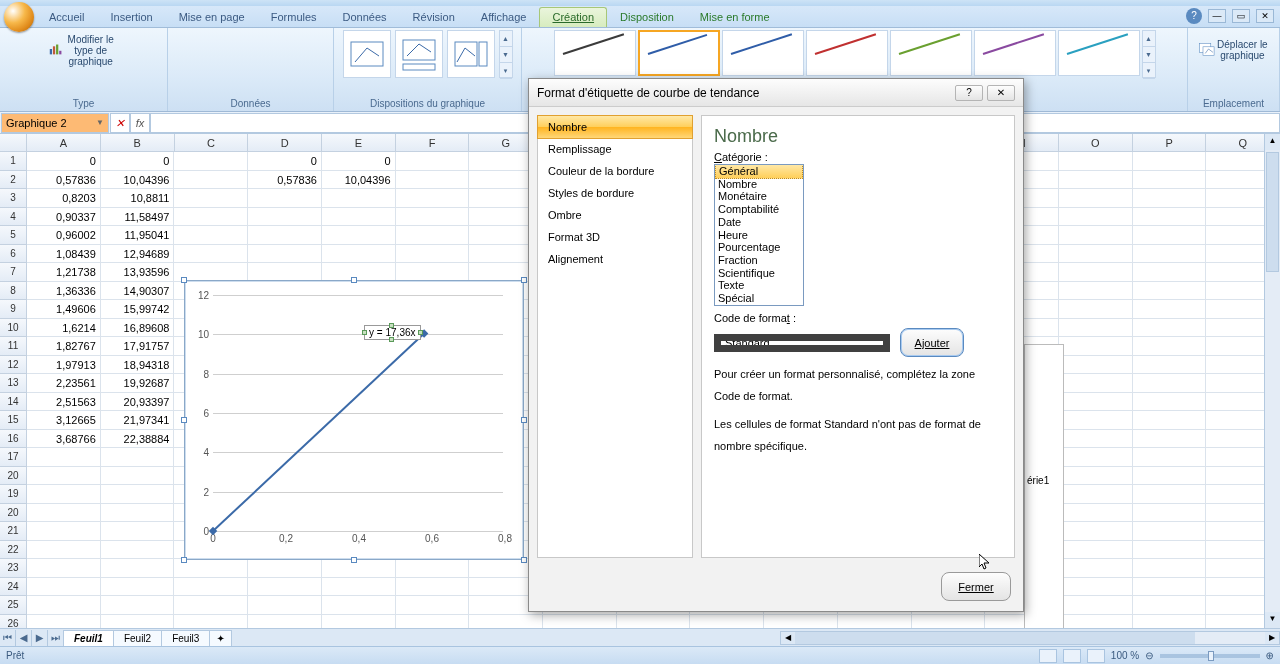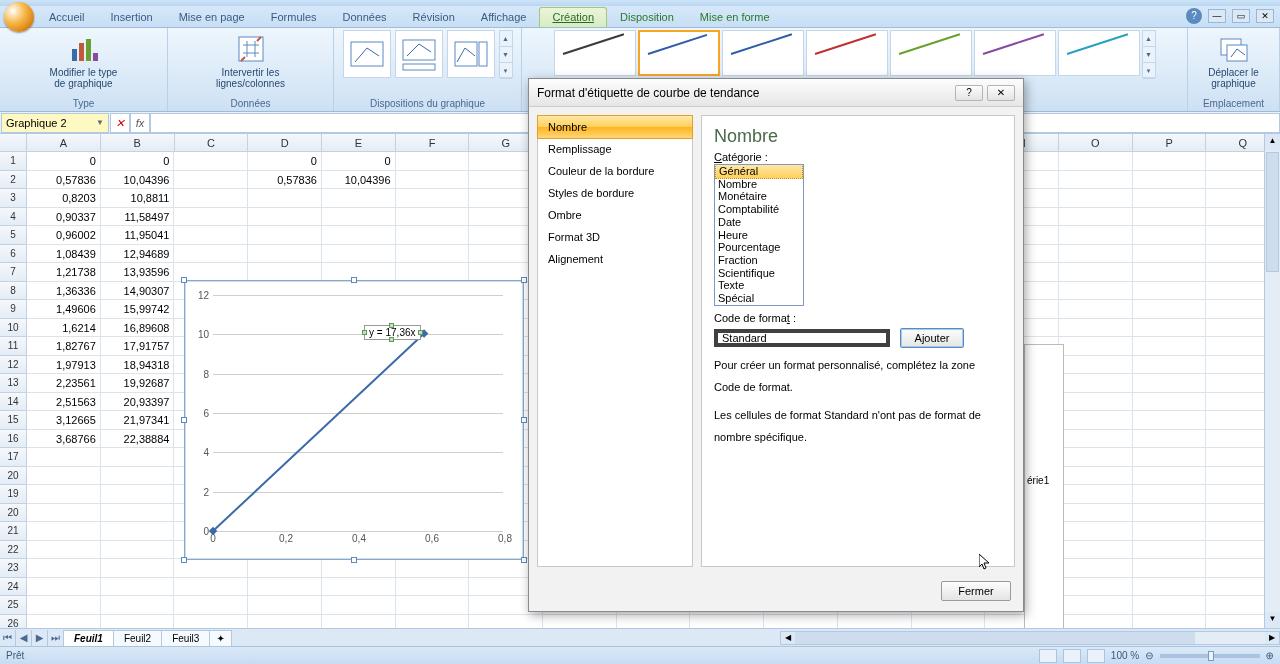--- a/index.html
+++ b/index.html
@@ -15,35 +15,35 @@
 .tab.contextual { color: #2a7a2a; }
 .tab.active { background: linear-gradient(#eaf5dc, #d7ecbf); border-color: #a7c778; color: #2a6a2a; text-decoration: underline; }
 .tabstrip-right { position: absolute; right: 6px; top: 2px; display: flex; gap: 6px; align-items: center; }
 .win-btn { width: 18px; height: 14px; background: #dbe9f7; border: 1px solid #9ab8d6; font-size: 9px; text-align: center; line-height: 12px; cursor: pointer; }
 
 
 .ribbon { height: 84px; background: linear-gradient(#eef6fd, #dbeaf8 60%, #cde0f3); border-bottom: 1px solid #9fb9d6; display: flex; }
 .rgroup { border-right: 1px solid #b8d0e8; padding: 2px 6px 0; display: flex; flex-direction: column; align-items: center; justify-content: space-between; }
 .rgroup-body { display: flex; gap: 4px; align-items: flex-start; }
 .rgroup-label { font-size: 10px; color: #4a6a8f; padding: 1px 0 2px; text-align: center; }
-.big-btn { display: flex; flex-direction: column; align-items: center; width: 78px; padding: 2px; border: 1px solid transparent; border-radius: 3px; cursor: pointer; }
+.big-btn { display: flex; flex-direction: row; align-items: center; width: 78px; padding: 2px; border: 1px solid transparent; border-radius: 3px; cursor: pointer; }
 .big-btn .ico { width: 32px; height: 32px; margin-bottom: 2px; }
 .big-btn .lbl { font-size: 10px; text-align: center; line-height: 11px; color: #2a4a6f; }
 .gallery { display: flex; gap: 4px; align-items: center; }
 .gal-item { width: 48px; height: 48px; background: #fff; border: 1px solid #c4d6ea; display: flex; align-items: center; justify-content: center; }
 .gal-more { width: 14px; height: 48px; border: 1px solid #c4d6ea; background: #eaf2fb; display: flex; flex-direction: column; }
 .gal-more div { flex: 1; border-bottom: 1px solid #c4d6ea; font-size: 7px; text-align: center; line-height: 15px; color: #4a6a8f; cursor: pointer; }
 .style-gallery { display: flex; gap: 2px; position: relative; }
 .style-swatch { width: 82px; height: 46px; background: #fff; border: 1px solid #c4d6ea; position: relative; cursor: pointer; }
 .style-swatch.sel { border: 2px solid #f6a623; }
 .style-swatch .line { position: absolute; left: 8px; right: 8px; top: 50%; height: 2px; transform-origin: left center; transform: rotate(-18deg); }
 
 
 .fbar { height: 22px; background: #e9f1fa; border-bottom: 1px solid #b3c9e0; display: flex; align-items: center; }
-.namebox { width: 108px; height: 20px; margin: 0 1px; background: #fef9c3; border: 1px solid #b3c9e0; display: flex; align-items: center; padding: 0 4px; font-size: 11px; }
+.namebox { width: 108px; height: 20px; margin: 0 1px; background: #fdba74; border: 1px solid #b3c9e0; display: flex; align-items: center; padding: 0 4px; font-size: 11px; }
 .namebox .dd { margin-left: auto; font-size: 8px; color: #666; cursor: pointer; }
 .fx-btn { width: 20px; height: 20px; border: 1px solid #b3c9e0; background: #fff; text-align: center; line-height: 18px; font-style: italic; color: #555; cursor: pointer; }
 .formula-input { flex: 1; height: 20px; background: #fff; border: 1px solid #b3c9e0; padding: 0 4px; }
 
 
 .grid-wrap { position: relative; background: #fff; height: 494px; }
 .colhead { display: flex; height: 18px; background: linear-gradient(#f5f8fc, #e4ecf6); border-bottom: 1px solid #c4d1e0; }
 .rownum-spacer { width: 28px; border-right: 1px solid #c4d1e0; background: linear-gradient(#f5f8fc, #e4ecf6); }
 .ch { width: 76px; border-right: 1px solid #c4d1e0; text-align: center; font-size: 11px; color: #333; line-height: 18px; cursor: pointer; }
 .rows { position: relative; }
@@ -98,22 +98,22 @@
 .dlg-nav-item { padding: 5px 10px; font-size: 11px; cursor: pointer; }
 .dlg-nav-item.active { background: linear-gradient(#ffe8a6, #ffcf5a 50%, #ffb420 51%, #ffd778); border: 1px solid #e0a030; margin: -1px; position: relative; }
 .dlg-panel { flex: 1; background: #fff; border: 1px solid #c8c8c8; padding: 10px 12px; position: relative; }
 .dlg-panel h2 { font-size: 18px; font-weight: normal; color: #4a6a4a; margin-bottom: 4px; }
 .dlg-panel .field-lbl { font-size: 11px; margin-top: 2px; }
 .dlg-panel .u { text-decoration: underline; }
 .cat-list { width: 90px; height: 142px; border: 1px solid #7a9ac0; background: #fff; margin-top: 1px; overflow: hidden; }
 .cat-list div { padding: 0 3px; font-size: 11px; line-height: 12.7px; cursor: pointer; }
 .cat-list div.sel { background: linear-gradient(#ffe8a6, #ffcf5a); border: 1px dotted #c08a20; margin: -1px 0; }
 .code-row { display: flex; gap: 10px; align-items: center; margin-top: 4px; }
-.code-input { width: 176px; height: 18px; border: 4px solid #404040; padding: 0 4px; font-size: 11px; }
-.btn { min-width: 64px; height: 20px; background: linear-gradient(#fdfdfd,#e4e4e4); border: 1px solid #9a9a9a; border-radius: 2px; font-size: 11px; cursor: pointer; }
+.code-input { width: 176px; height: 18px; border: 7px solid #404040; padding: 0 4px; font-size: 11px; }
+.btn { min-width: 64px; height: 29px; background: linear-gradient(#fdfdfd,#e4e4e4); border: 1px solid #9a9a9a; border-radius: 8px; font-size: 11px; cursor: pointer; text-decoration: underline; }
 .btn.primary { border: 1px solid #5a8ac0; box-shadow: 0 0 0 1px #a8caf0 inset; }
 .hint { font-size: 11px; margin-top: 6px; line-height: 22px; }
 .chk { display: flex; align-items: center; gap: 4px; margin-top: 6px; font-size: 11px; }
 .chk input { width: 13px; height: 13px; }
 .dlg-foot { padding: 6px 12px 10px; display: flex; justify-content: flex-end; }
 
 
 .cursor-arrow { position: absolute; left: 979px; top: 554px; width: 12px; height: 18px; pointer-events: none; z-index: 999; }
 
 
@@ -160,29 +160,20 @@
             <rect x="25" y="20" width="5" height="8" fill="#8a4aa0"></rect>
           </svg>
         <div class="lbl">Modifier le type
 de graphique</div>
       </div>
     </div>
     <div class="rgroup-label">Type</div>
   </div>
   <div class="rgroup" style="width:166px">
     <div class="rgroup-body">
-      <div class="big-btn">
-        <svg class="ico" viewBox="0 0 32 32">
-            <rect x="4" y="4" width="24" height="24" fill="#fff" stroke="#5a8ac0"></rect>
-            <path d="M8 12h16M8 20h16M12 8v16M20 8v16" stroke="#5a8ac0"></path>
-            <path d="M6 28l4-4M26 4l-4 4" stroke="#c05a3a" stroke-width="2"></path>
-          </svg>
-        <div class="lbl">Intervertir les
-lignes/colonnes</div>
-      </div>
     </div>
     <div class="rgroup-label">Données</div>
   </div>
   <div class="rgroup" style="width:188px">
     <div class="rgroup-body gallery">
       <div class="gal-item">
           <svg width="40" height="40" viewBox="0 0 40 40">
             <rect x="4" y="8" width="32" height="24" fill="none" stroke="#5a8ac0"></rect>
             <path d="M8 28L20 14L32 22" stroke="#3b6aa8" fill="none"></path>
           </svg>

